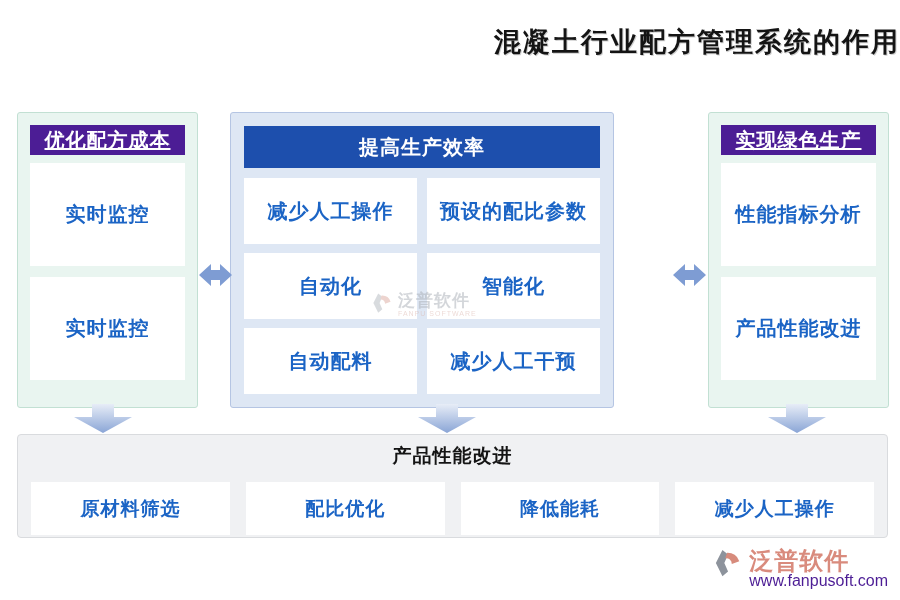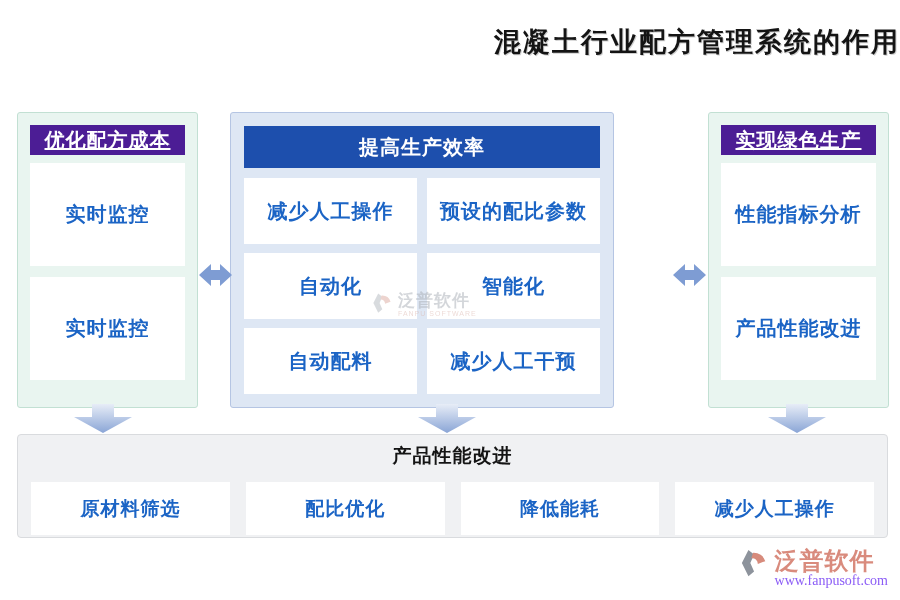--- a/index.html
+++ b/index.html
@@ -57,21 +57,21 @@
   .watermark{
     position:absolute;left:372px;top:292px;display:flex;align-items:flex-start;gap:4px;
     opacity:.5;pointer-events:none;
   }
   .watermark .wm-text{color:#a9aeb6;font-size:17px;font-weight:bold;line-height:18px;letter-spacing:1px;}
   .watermark .wm-sub{color:#dcb6ae;font-size:7px;letter-spacing:1px;font-family:"Liberation Sans",sans-serif;}
   .brand{
     position:absolute;right:12px;top:548px;display:flex;align-items:flex-start;gap:5px;
   }
   .brand .b-name{color:#d98b7d;font-size:24px;font-weight:bold;line-height:26px;letter-spacing:1px;}
-  .brand .b-url{color:#8b5cf6;font-size:14px;line-height:13px;font-family:Liberation Serif, serif;}
+  .brand .b-url{color:#4c1d95;font-size:16px;line-height:13px;font-family:Liberation Sans, sans-serif;}
 </style>
 </head>
 <body>
 
 <div class="title">混凝土行业配方管理系统的作用</div>
 
 <div class="panel panel-green" id="panel-left">
   <div class="phead green">优化配方成本</div>
   <div class="vstack">
     <div class="card">实时监控</div>

